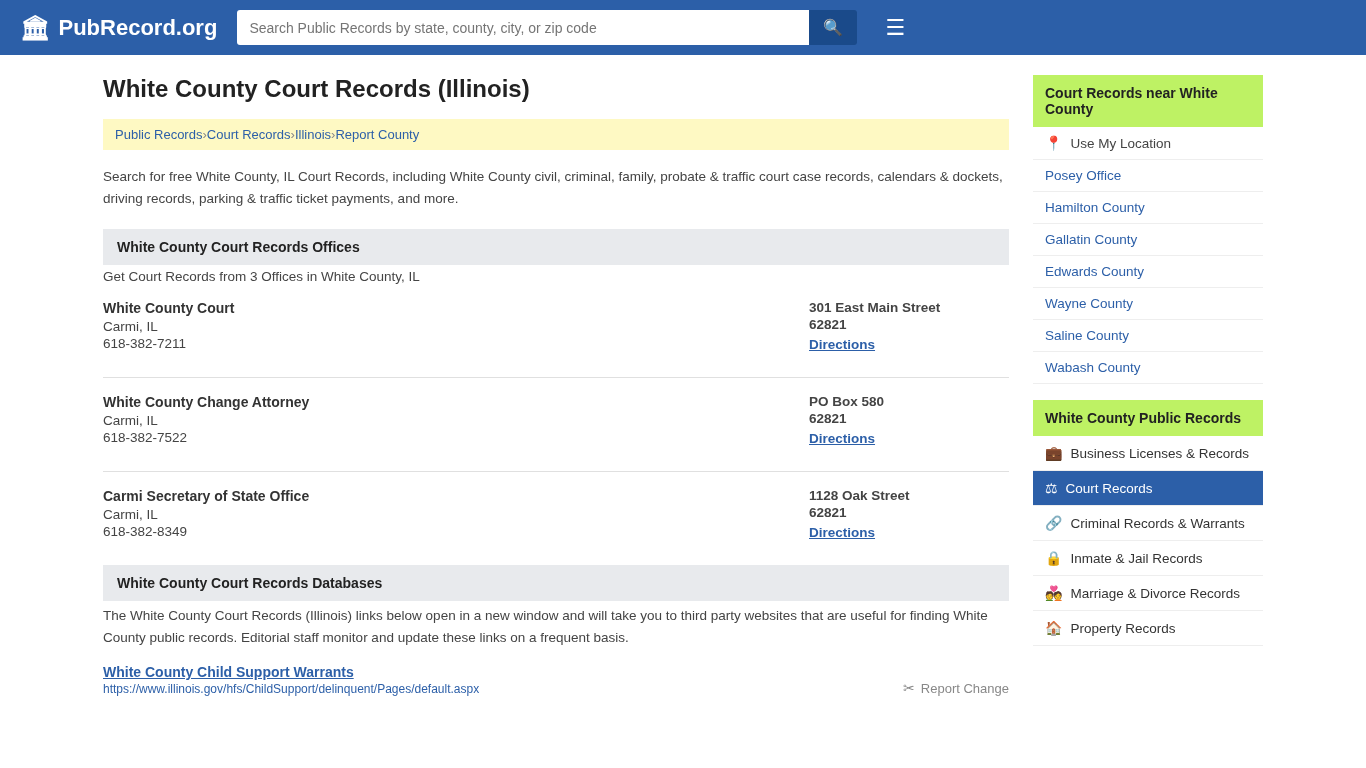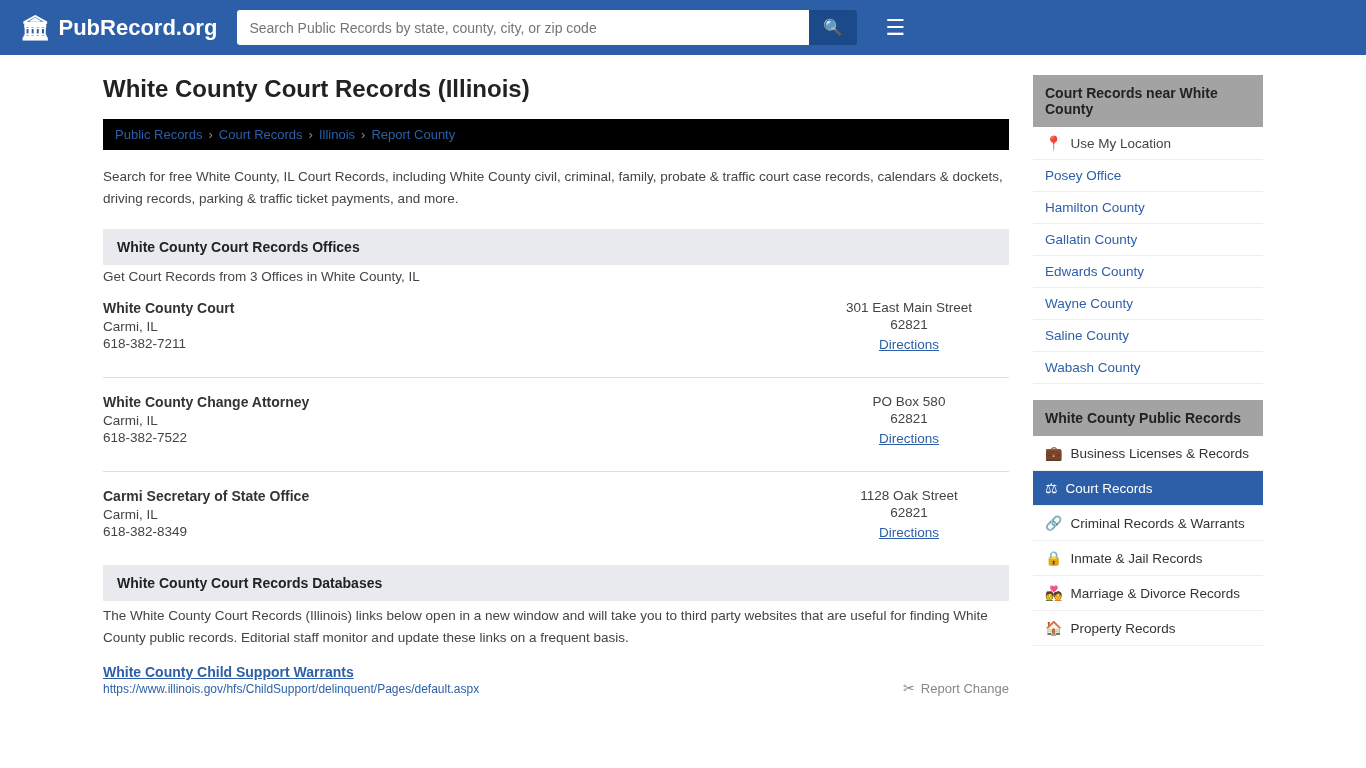--- a/index.html
+++ b/index.html
@@ -72,28 +72,28 @@
     }
     .page-title {
       font-size: 24px;
       font-weight: bold;
       color: #222;
       margin-bottom: 16px;
     }
 
     
     .breadcrumb {
-      background: #000000;
+      background: #fef9c3;
       padding: 8px 12px;
       font-size: 13px;
       color: #555;
       margin-bottom: 16px;
       display: flex;
       align-items: flex-end;
-      gap: 6px;
+      gap: 0;
     }
     .breadcrumb a {
       color: #2c5fa8;
       text-decoration: none;
     }
     .breadcrumb .sep { color: #888; }
 
     .intro-text {
       font-size: 13.5px;
       color: #444;
@@ -125,21 +125,21 @@
       font-weight: bold;
       font-size: 14px;
       margin-bottom: 3px;
     }
     .office-row {
       display: flex;
       justify-content: space-between;
       align-items: flex-start;
     }
     .office-left { flex: 1; }
-    .office-right { text-align: center; min-width: 200px; }
+    .office-right { text-align: left; min-width: 200px; font-weight: bold; }
     .office-city { color: #444; font-size: 13.5px; margin-bottom: 2px; }
     .office-phone { color: #444; font-size: 13.5px; margin-bottom: 2px; }
     .office-address { color: #444; font-size: 13.5px; margin-bottom: 2px; }
     .office-zip { color: #444; font-size: 13.5px; margin-bottom: 4px; }
     .directions-link {
       color: #2c5fa8;
       text-decoration: underline;
       font-size: 13.5px;
       cursor: pointer;
     }
@@ -179,21 +179,21 @@
     }
     .report-icon { font-size: 14px; }
 
     
     .sidebar {
       width: 230px;
       flex-shrink: 0;
     }
 
     .sidebar-section-header {
-      background: #a3a3a3;
+      background: #bef264;
       padding: 10px 12px;
       font-weight: bold;
       font-size: 14px;
       color: #222;
       margin-bottom: 0;
     }
 
     .sidebar-list {
       list-style: none;
       margin-bottom: 16px;

